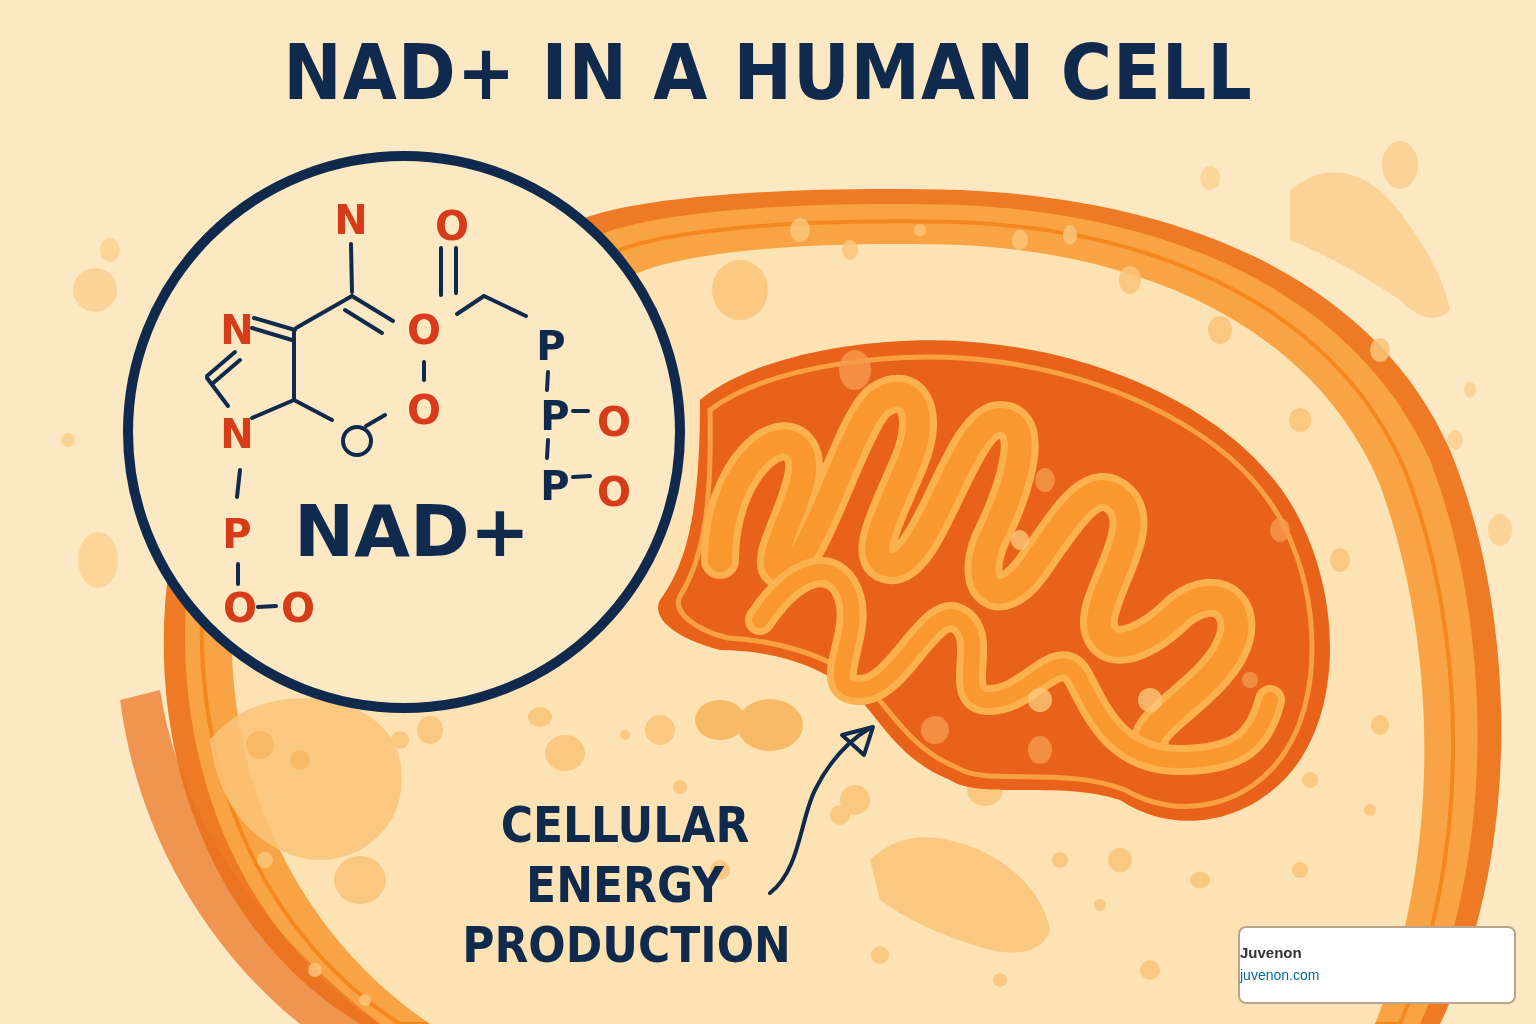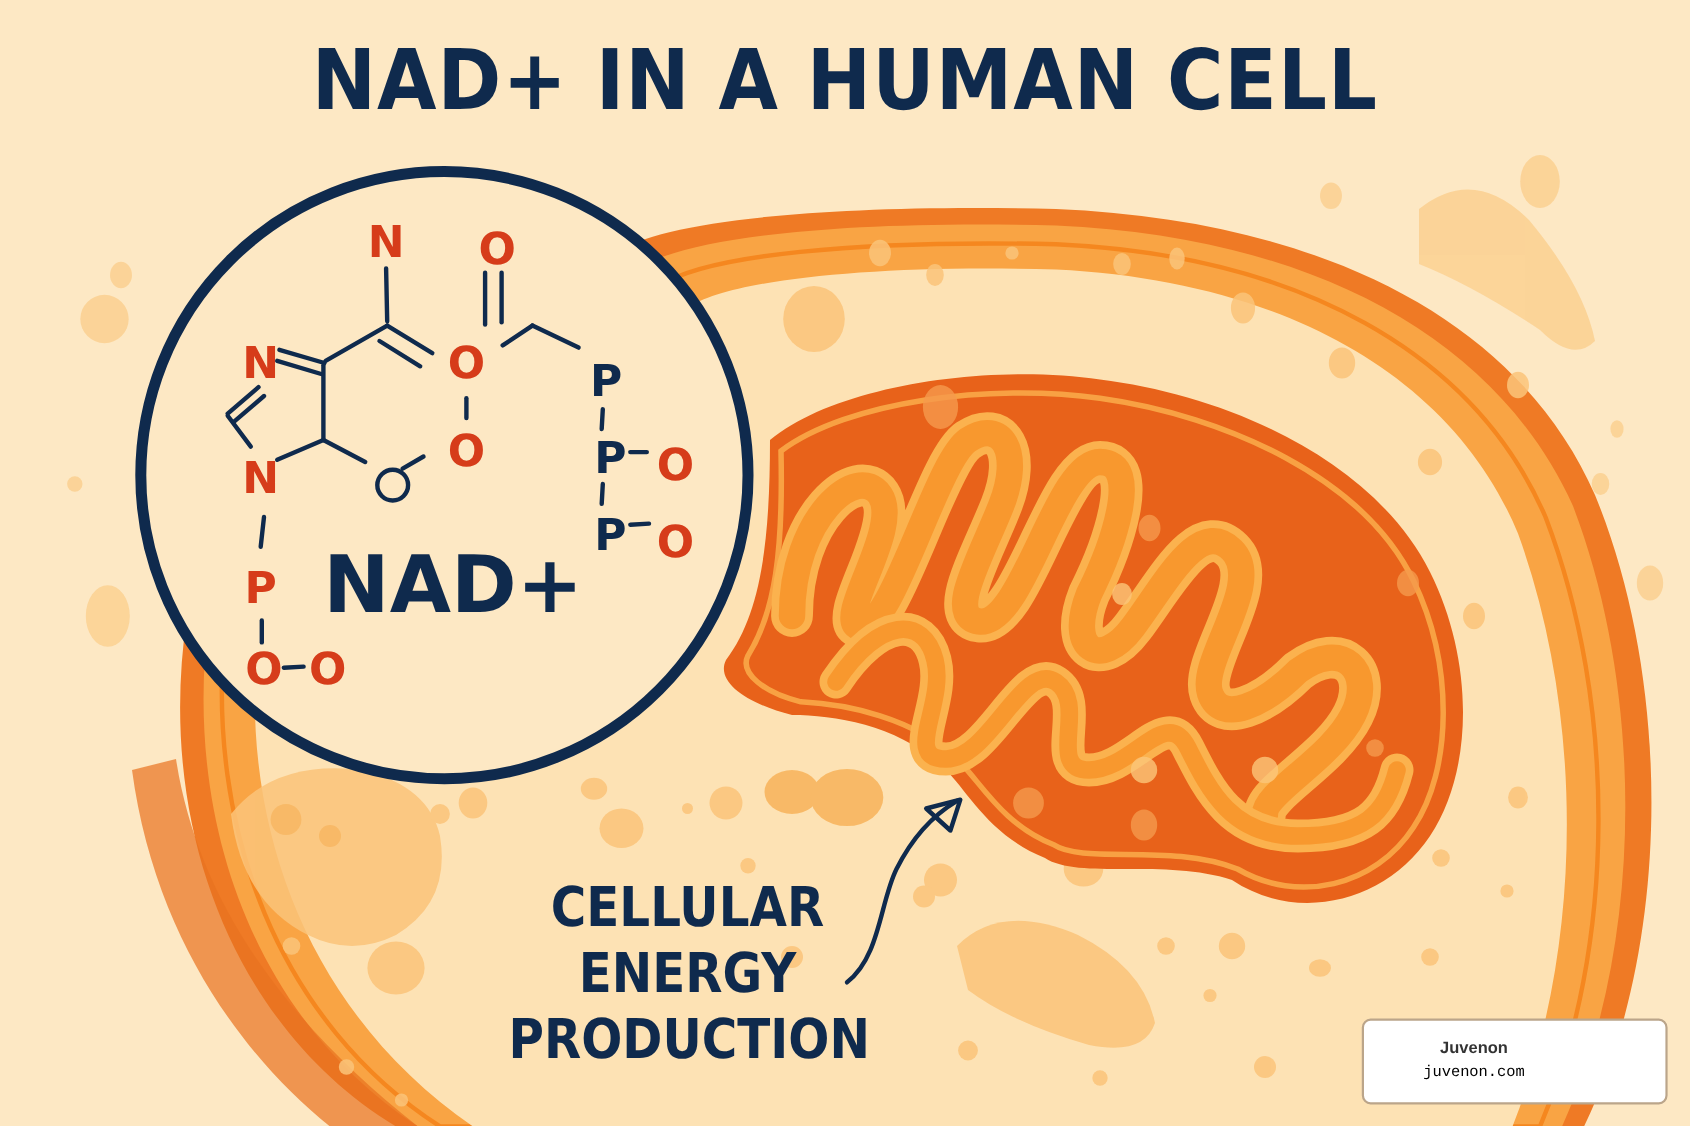--- a/index.html
+++ b/index.html
@@ -1,23 +1,23 @@
 <!DOCTYPE html>
 <html><head>
 <meta charset="utf-8">
 <style>
   html, body { margin:0; padding:0; }
   body { width:1536px; height:1024px; overflow:hidden; background:#fde8c4; position:relative; font-family:"DejaVu Sans", sans-serif; }
   .canvas { position:absolute; left:0; top:0; width:1536px; height:1024px; }
   .title { position:absolute; left:0; top:28px; width:1536px; text-align:center; font-family:"DejaVu Sans", sans-serif; font-weight:bold; font-size:76px; letter-spacing:1px; color:#0f2a4d; transform:scaleX(0.92); transform-origin:center; }
   .caption { position:absolute; left:440px; top:795px; width:370px; text-align:center; color:#0f2a4d; font-family:"DejaVu Sans", sans-serif; font-weight:bold; font-size:50px; line-height:60px; transform:scaleX(0.88); transform-origin:center; }
   .caption div { white-space:nowrap; }
-  .watermark { position:absolute; left:1238px; top:926px; width:278px; height:78px; background:#ffffff; border:2px solid #bba58a; border-radius:8px; box-sizing:border-box; text-align:center; padding-right:74px; padding-top:16px; }
+  .watermark { position:absolute; left:1238px; top:926px; width:278px; height:78px; background:#ffffff; border:2px solid #bba58a; border-radius:8px; box-sizing:border-box; text-align:left; padding-right:74px; padding-top:16px; }
   .wm-name { font-family:"Liberation Sans", sans-serif; font-weight:bold; font-size:15px; color:#333333; }
-  .wm-url { font-family:Liberation Mono, monospace; font-size:14px; color:#000000; margin-top:6px; }
+  .wm-url { font-family:Liberation Sans, sans-serif; font-size:14px; color:#0369a1; margin-top:6px; }
   .nad-label { font-family:"DejaVu Sans", sans-serif; font-weight:bold; }
   .atom { font-family:"DejaVu Sans", sans-serif; font-weight:bold; }
 </style>
 </head>
 <body>
 
 <svg class="canvas" viewBox="0 0 1536 1024" xmlns="http://www.w3.org/2000/svg">
 
   <g fill="#fbcf8e" opacity="0.8">
     <ellipse cx="95" cy="290" rx="22" ry="22"></ellipse>

